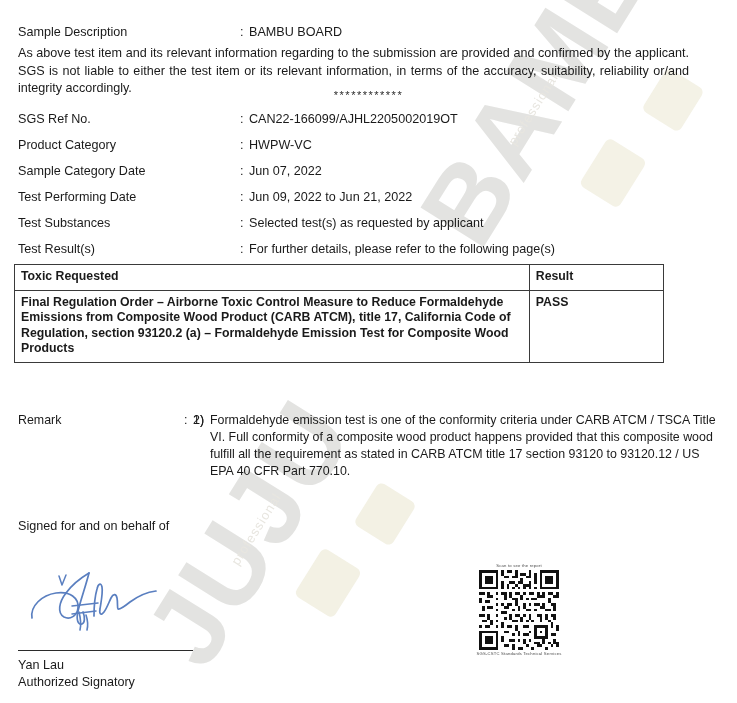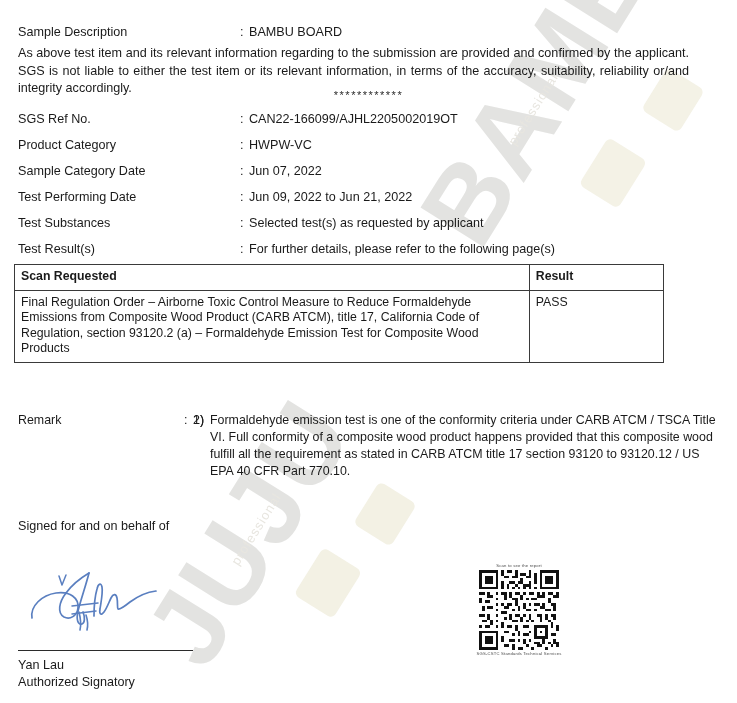--- a/index.html
+++ b/index.html
@@ -136,21 +136,21 @@
     border-collapse: collapse;
     table-layout: fixed;
     font-size: 12.3px;
   }
   .tbl td, .tbl th {
     border: 1px solid #3a3a3a;
     padding: 4px 6px 5px 6px;
     vertical-align: top;
     line-height: 15.5px;
     text-align: left;
-    font-weight: normal;
+    font-weight: bold;
   }
   .tbl th {
     font-weight: bold;
   }
   .col-test { width: 514px; }
   .col-result { width: 134px; }
   .th-result, .td-result {
     text-align: center;
     vertical-align: middle;
   }
@@ -291,21 +291,21 @@
       <span class="kv-label">Test Result(s)</span><span class="kv-colon">:</span><span class="kv-value">For further details, please refer to the following page(s)</span>
     </div>
 
     <table class="tbl">
       <colgroup>
           <col class="col-test">
           <col class="col-result">
         </colgroup>
       <thead>
         <tr>
-          <th>Scan Requested</th>
+          <th>Toxic Requested</th>
           <th class="th-result">Result</th>
         </tr>
       </thead>
       <tbody>
         <tr>
           <td>Final Regulation Order – Airborne Toxic Control Measure to Reduce Formaldehyde Emissions from Composite Wood Product (CARB ATCM), title 17, California Code of Regulation, section 93120.2 (a) – Formaldehyde Emission Test for Composite Wood Products</td>
           <td class="td-result">PASS</td>
         </tr>
       </tbody>
     </table>

